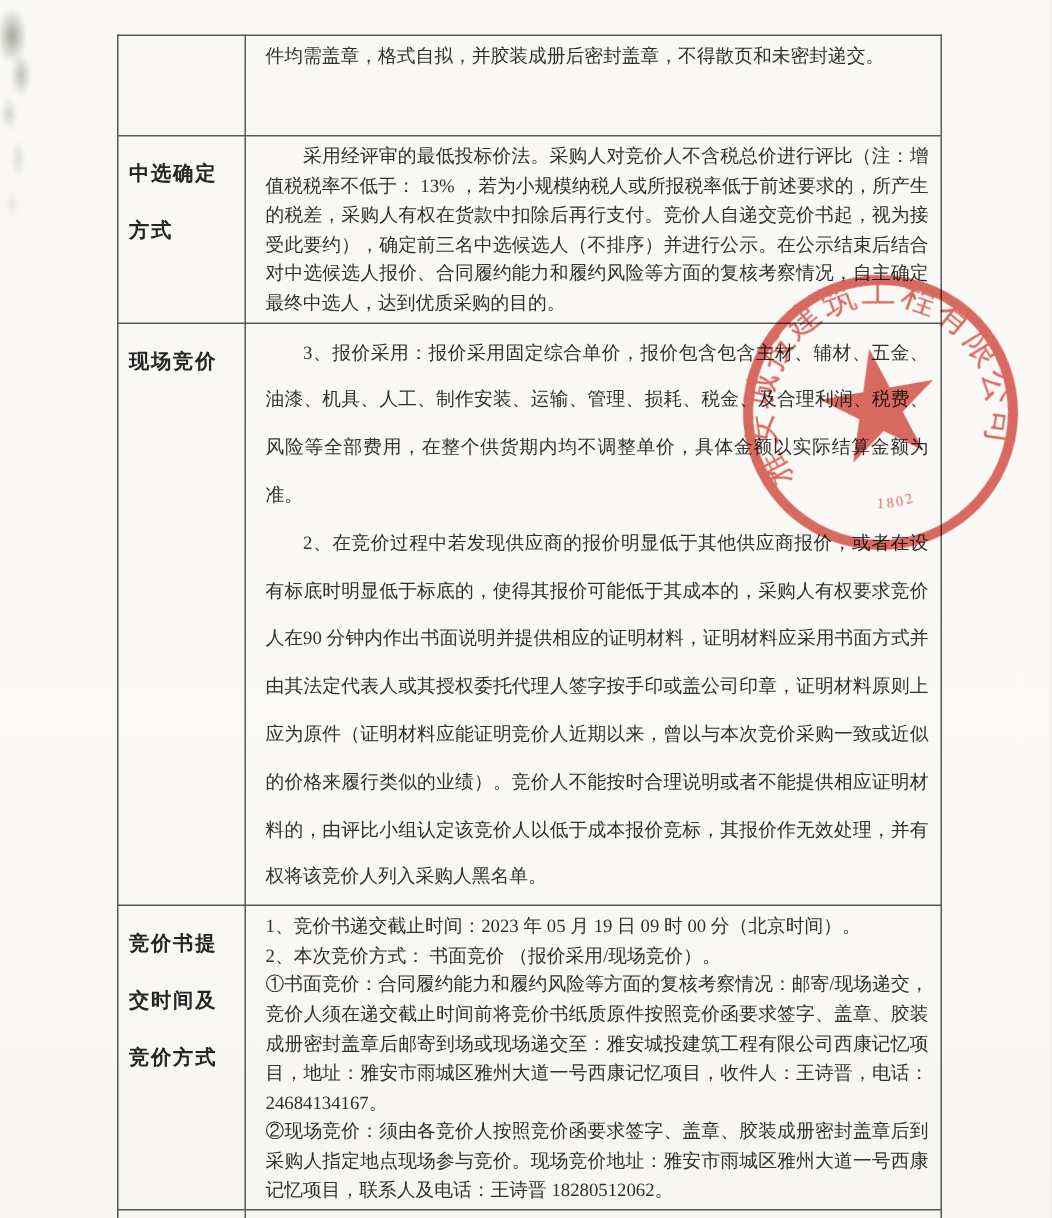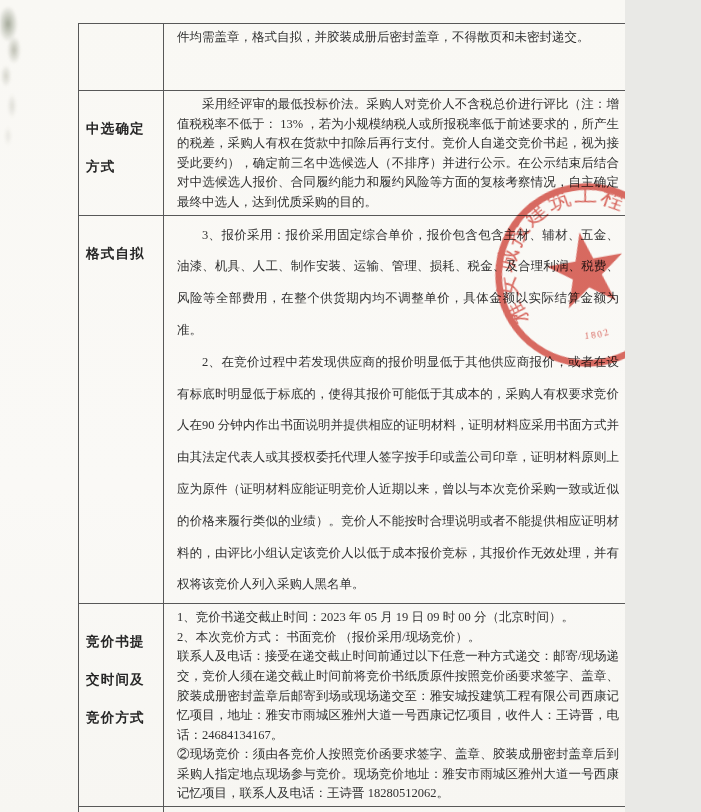--- a/index.html
+++ b/index.html
@@ -1,17 +1,17 @@
 <!DOCTYPE html>
 <html><head>
 <meta charset="utf-8">
 <style>
   html,body { margin:0; padding:0; background:#e9e9e6; }
   .page {
-    position:relative; width:625px; height:812px;
+    position:relative; width:701px; height:812px;
     background: linear-gradient(180deg,#f9f8f4 0%, #faf9f6 60%, #f7f6f2 100%);
     font-family:"Liberation Serif","DejaVu Serif",serif;
     color:#2d2d2d; overflow:hidden;
   }
   .smudge {
     position:absolute; left:0; top:6px; width:28px; height:150px;
     background:
       radial-gradient(ellipse 14px 26px at 8px 18px, rgba(106,115,92,.6), transparent 70%),
       radial-gradient(ellipse 10px 20px at 14px 44px, rgba(118,122,100,.45), transparent 70%),
       radial-gradient(ellipse 8px 16px at 6px 70px, rgba(125,128,108,.3), transparent 70%),
@@ -20,21 +20,21 @@
     filter: blur(1px);
   }
   table.doc {
     position:absolute; left:78px; top:23px; width:549px;
     border-collapse:collapse; table-layout:fixed;
   }
   table.doc td { border:1px solid #585858; overflow:hidden; }
   col.c-hdr { width:85px; }
   col.c-body { width:464px; }
   td.hdr {
-    vertical-align:top; padding:19px 4px 0 7px;
+    vertical-align:top; padding:6px 4px 0 7px;
     font-size:13.5px; font-weight:600; letter-spacing:1.2px; line-height:38px;
     color:#262626;
   }
   td.body-cell { vertical-align:top; padding:4px 8px 2px 13px; font-size:12.5px; }
   .para { margin:0; line-height:19.6px; text-align:justify; color:#303030; }
   .indent { text-indent:2em; }
   tr.r0 { height:67px; }
   tr.r1 { height:117px; }
   tr.r2 { height:351px; }
   tr.r3 { height:197px; }
@@ -67,32 +67,32 @@
           <p class="para"><span>件均需盖章，格式自拟，并胶装成册后密封盖章，不得散页和未密封递交。</span></p>
         </td>
       </tr>
       <tr class="r1">
         <td class="hdr">中选确定方式</td>
         <td class="body-cell">
           <p class="para indent"><span>采用经评审的最低投标价法。采购人对竞价人不含税总价进行评比（注：增值税税率不低于：</span><span class="u"> 13% </span><span>，若为小规模纳税人或所报税率低于前述要求的，所产生的税差，采购人有权在货款中扣除后再行支付。竞价人自递交竞价书起，视为接受此要约），确定前三名中选候选人（不排序）并进行公示。在公示结束后结合对中选候选人报价、合同履约能力和履约风险等方面的复核考察情况，自主确定最终中选人，达到优质采购的目的。</span></p>
         </td>
       </tr>
       <tr class="r2">
-        <td class="hdr">格式自拟</td>
+        <td class="hdr">现场竞价</td>
         <td class="body-cell">
           <p class="para indent"><span>3、报价采用：报价采用固定综合单价，报价包含包含主材、辅材、五金、油漆、机具、人工、制作安装、运输、管理、损耗、税金、及合理利润、税费、风险等全部费用，在整个供货期内均不调整单价，具体金额以实际结算金额为准。</span></p>
           <p class="para indent"><span>2、在竞价过程中若发现供应商的报价明显低于其他供应商报价，或者在设有标底时明显低于标底的，使得其报价可能低于其成本的，采购人有权要求竞价人在90 分钟内作出书面说明并提供相应的证明材料，证明材料应采用书面方式并由其法定代表人或其授权委托代理人签字按手印或盖公司印章，证明材料原则上应为原件（证明材料应能证明竞价人近期以来，曾以与本次竞价采购一致或近似的价格来履行类似的业绩）。竞价人不能按时合理说明或者不能提供相应证明材料的，由评比小组认定该竞价人以低于成本报价竞标，其报价作无效处理，并有权将该竞价人列入采购人黑名单。</span></p>
         </td>
       </tr>
       <tr class="r3">
         <td class="hdr">竞价书提交时间及竞价方式</td>
         <td class="body-cell">
           <p class="para"><span>1、竞价书递交截止时间：2023 年 05 月 19 日 09 时 00 分（北京时间）。</span></p>
           <p class="para"><span>2、本次竞价方式：</span><span class="u"> 书面竞价 </span><span>（报价采用/现场竞价）。</span></p>
-          <p class="para"><span>联系人及电话：接受在递交截止时间前通过以下任意一种方式递交：</span><span class="u">邮寄/现场递交</span><span>，竞价人须在递交截止时间前将竞价书纸质原件按照竞价函要求签字、盖章、胶装成册密封盖章后邮寄到场或现场递交至：雅安城投建筑工程有限公司</span><span class="u">西康记忆项目</span><span>，地址：</span><span class="u">雅安市雨城区雅州大道一号西康记忆项目</span><span>，收件人：</span><span class="u">王诗晋</span><span>，电话：</span><span class="u">24684134167</span><span>。</span></p>
+          <p class="para"><span>①书面竞价：合同履约能力和履约风险等方面的复核考察情况：</span><span class="u">邮寄/现场递交</span><span>，竞价人须在递交截止时间前将竞价书纸质原件按照竞价函要求签字、盖章、胶装成册密封盖章后邮寄到场或现场递交至：雅安城投建筑工程有限公司</span><span class="u">西康记忆项目</span><span>，地址：</span><span class="u">雅安市雨城区雅州大道一号西康记忆项目</span><span>，收件人：</span><span class="u">王诗晋</span><span>，电话：</span><span class="u">24684134167</span><span>。</span></p>
           <p class="para"><span>②现场竞价：须由各竞价人按照竞价函要求签字、盖章、胶装成册密封盖章后到采购人指定地点现场参与竞价。现场竞价地址：</span><span class="u">雅安市雨城区雅州大道一号西康记忆项目</span><span>，联系人及电话：</span><span class="u">王诗晋 18280512062</span><span>。</span></p>
         </td>
       </tr>
       <tr class="r4">
         <td class="hdr">付款方式</td>
         <td class="body-cell">
           <p class="para"></p>
         </td>
       </tr>
     </tbody>

